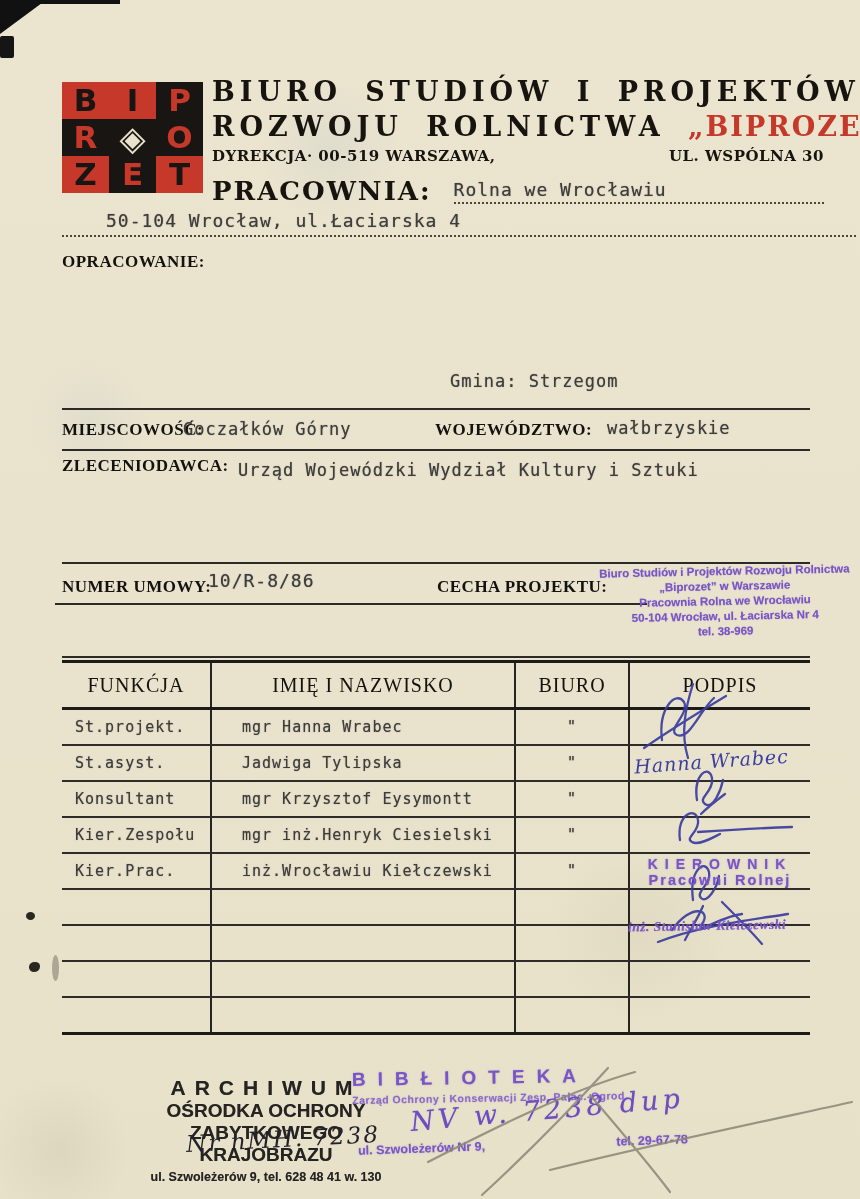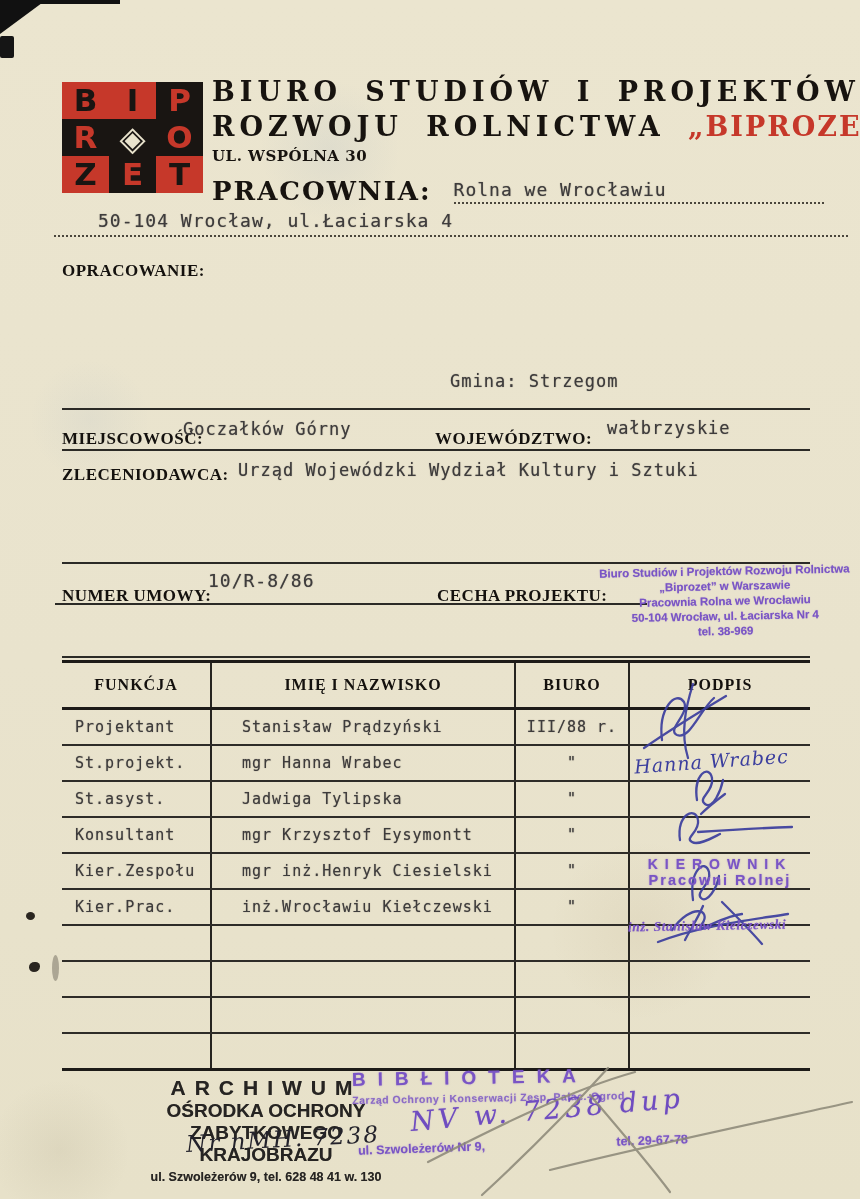--- a/index.html
+++ b/index.html
@@ -42,23 +42,23 @@
   .pracrow{display:flex;align-items:flex-end;margin-top:11px;}
   .prac-label{font-family:"DejaVu Serif", serif;font-weight:bold;font-size:26px;letter-spacing:2px;color:#17130f;white-space:nowrap;}
   .prac-value{flex:1;margin-left:22px;border-bottom:2px dotted #4a463c;padding-bottom:2px;margin-bottom:2px;}
 
   .typed{font-family:"DejaVu Sans Mono", monospace;color:#3e3c3c;
     text-shadow:0 0 1px rgba(55,50,48,.6);letter-spacing:1px;}
   .t18{font-size:18px;}
   .t17{font-size:17px;}
   .t15{font-size:15px;}
 
-  .addr-line{position:absolute;left:54px;top:210px;width:750px;border-bottom:2px dotted #4a463c;padding:0 0 4px 44px;}
-
-  .lbl{font-family:"Liberation Serif", serif;font-weight:bold;color:#14110e;letter-spacing:.5px;font-size:17px;white-space:nowrap;margin-top:9px;}
+  .addr-line{position:absolute;left:62px;top:210px;width:750px;border-bottom:2px dotted #4a463c;padding:0 0 4px 44px;}
+
+  .lbl{font-family:"Liberation Serif", serif;font-weight:bold;color:#14110e;letter-spacing:.5px;font-size:17px;white-space:nowrap;}
 
   .opr-label{position:absolute;left:62px;top:252px;}
   .opr-value{position:absolute;left:226px;top:261px;}
   .gmina{position:absolute;left:450px;top:371px;}
 
   .rule{position:absolute;background:#2b2a26;height:2px;}
   .rule1{left:62px;top:408px;width:748px;}
   .rule2{left:62px;top:449px;width:748px;}
   .rule3{left:62px;top:562px;width:748px;height:2px;}
   .rule4{left:55px;top:603px;width:592px;}
@@ -84,22 +84,22 @@
 
   
   .dtable{position:absolute;left:62px;top:660px;width:748px;
     border-top:3px solid #1d1b18;border-bottom:3px solid #1d1b18;}
   .trow{display:grid;grid-template-columns:150px 304px 114px 180px;height:34px;
     border-bottom:2px solid #2e2c28;}
   .trow.thead{height:44px;border-bottom:3px solid #1d1b18;}
   .trow.last{border-bottom:none;}
   .cell{border-right:2px solid #262420;display:flex;align-items:center;}
   .cell.c4{border-right:none;}
-  .hc{justify-content:center;font-family:"Liberation Serif", serif;font-weight:bold;
-    font-size:16px;letter-spacing:1px;color:#14110e;}
+  .hc{justify-content:center;font-family:"Liberation Serif", serif;font-weight:normal;
+    font-size:20px;letter-spacing:1px;color:#14110e;}
   .fc{padding-left:13px;}
   .nc{padding-left:30px;}
   .dc{justify-content:center;}
 
   
   .sig-svg{position:absolute;left:600px;top:662px;width:250px;height:330px;}
   .hanna{position:absolute;left:634px;top:750px;font-family:"DejaVu Serif", serif;font-style:italic;
     font-size:19px;color:#3b3e9e;transform:rotate(-4deg);letter-spacing:1px;white-space:nowrap;}
   .kier-stamp{position:absolute;left:620px;top:856px;width:200px;text-align:center;
     font-family:"Liberation Sans", sans-serif;font-weight:bold;
@@ -156,20 +156,21 @@
     <div class="tile t-rb">T</div>
   </div>
 
   <div class="hblock">
     <div class="title">BIURO STUDIÓW I PROJEKTÓW</div>
     <div class="title title2">
       <span>ROZWOJU ROLNICTWA</span>
       <span class="red">„BIPROZET”</span>
     </div>
     <div class="subrow">
+      <span>DYREKCJA· 00-519 WARSZAWA,</span>
       <span>UL. WSPÓLNA 30</span>
     </div>
     <div class="pracrow">
       <span class="prac-label">PRACOWNIA:</span>
       <span class="prac-value typed t18">Rolna we Wrocławiu</span>
     </div>
   </div>
   <div class="addr-line typed t18">50-104 Wrocław, ul.Łaciarska 4</div>
 
   <div class="lbl opr-label">OPRACOWANIE:</div>
@@ -203,26 +204,20 @@
   </div>
 
   <div class="rule rule-tabletop"></div>
 
   <div class="dtable">
     <div class="trow thead">
       <div class="cell hc">FUNKĆJA</div>
       <div class="cell hc">IMIĘ I NAZWISKO</div>
       <div class="cell hc">BIURO</div>
       <div class="cell hc c4">PODPIS</div>
-    </div>
-    <div class="trow">
-      <div class="cell fc typed t15">Projektant</div>
-      <div class="cell nc typed t15">Stanisław Prądzyński</div>
-      <div class="cell dc typed t15">III/88 r.</div>
-      <div class="cell c4"></div>
     </div>
     <div class="trow">
       <div class="cell fc typed t15">St.projekt.</div>
       <div class="cell nc typed t15">mgr Hanna Wrabec</div>
       <div class="cell dc typed t15">"</div>
       <div class="cell c4"></div>
     </div>
     <div class="trow">
       <div class="cell fc typed t15">St.asyst.</div>
       <div class="cell nc typed t15">Jadwiga Tylipska</div>

